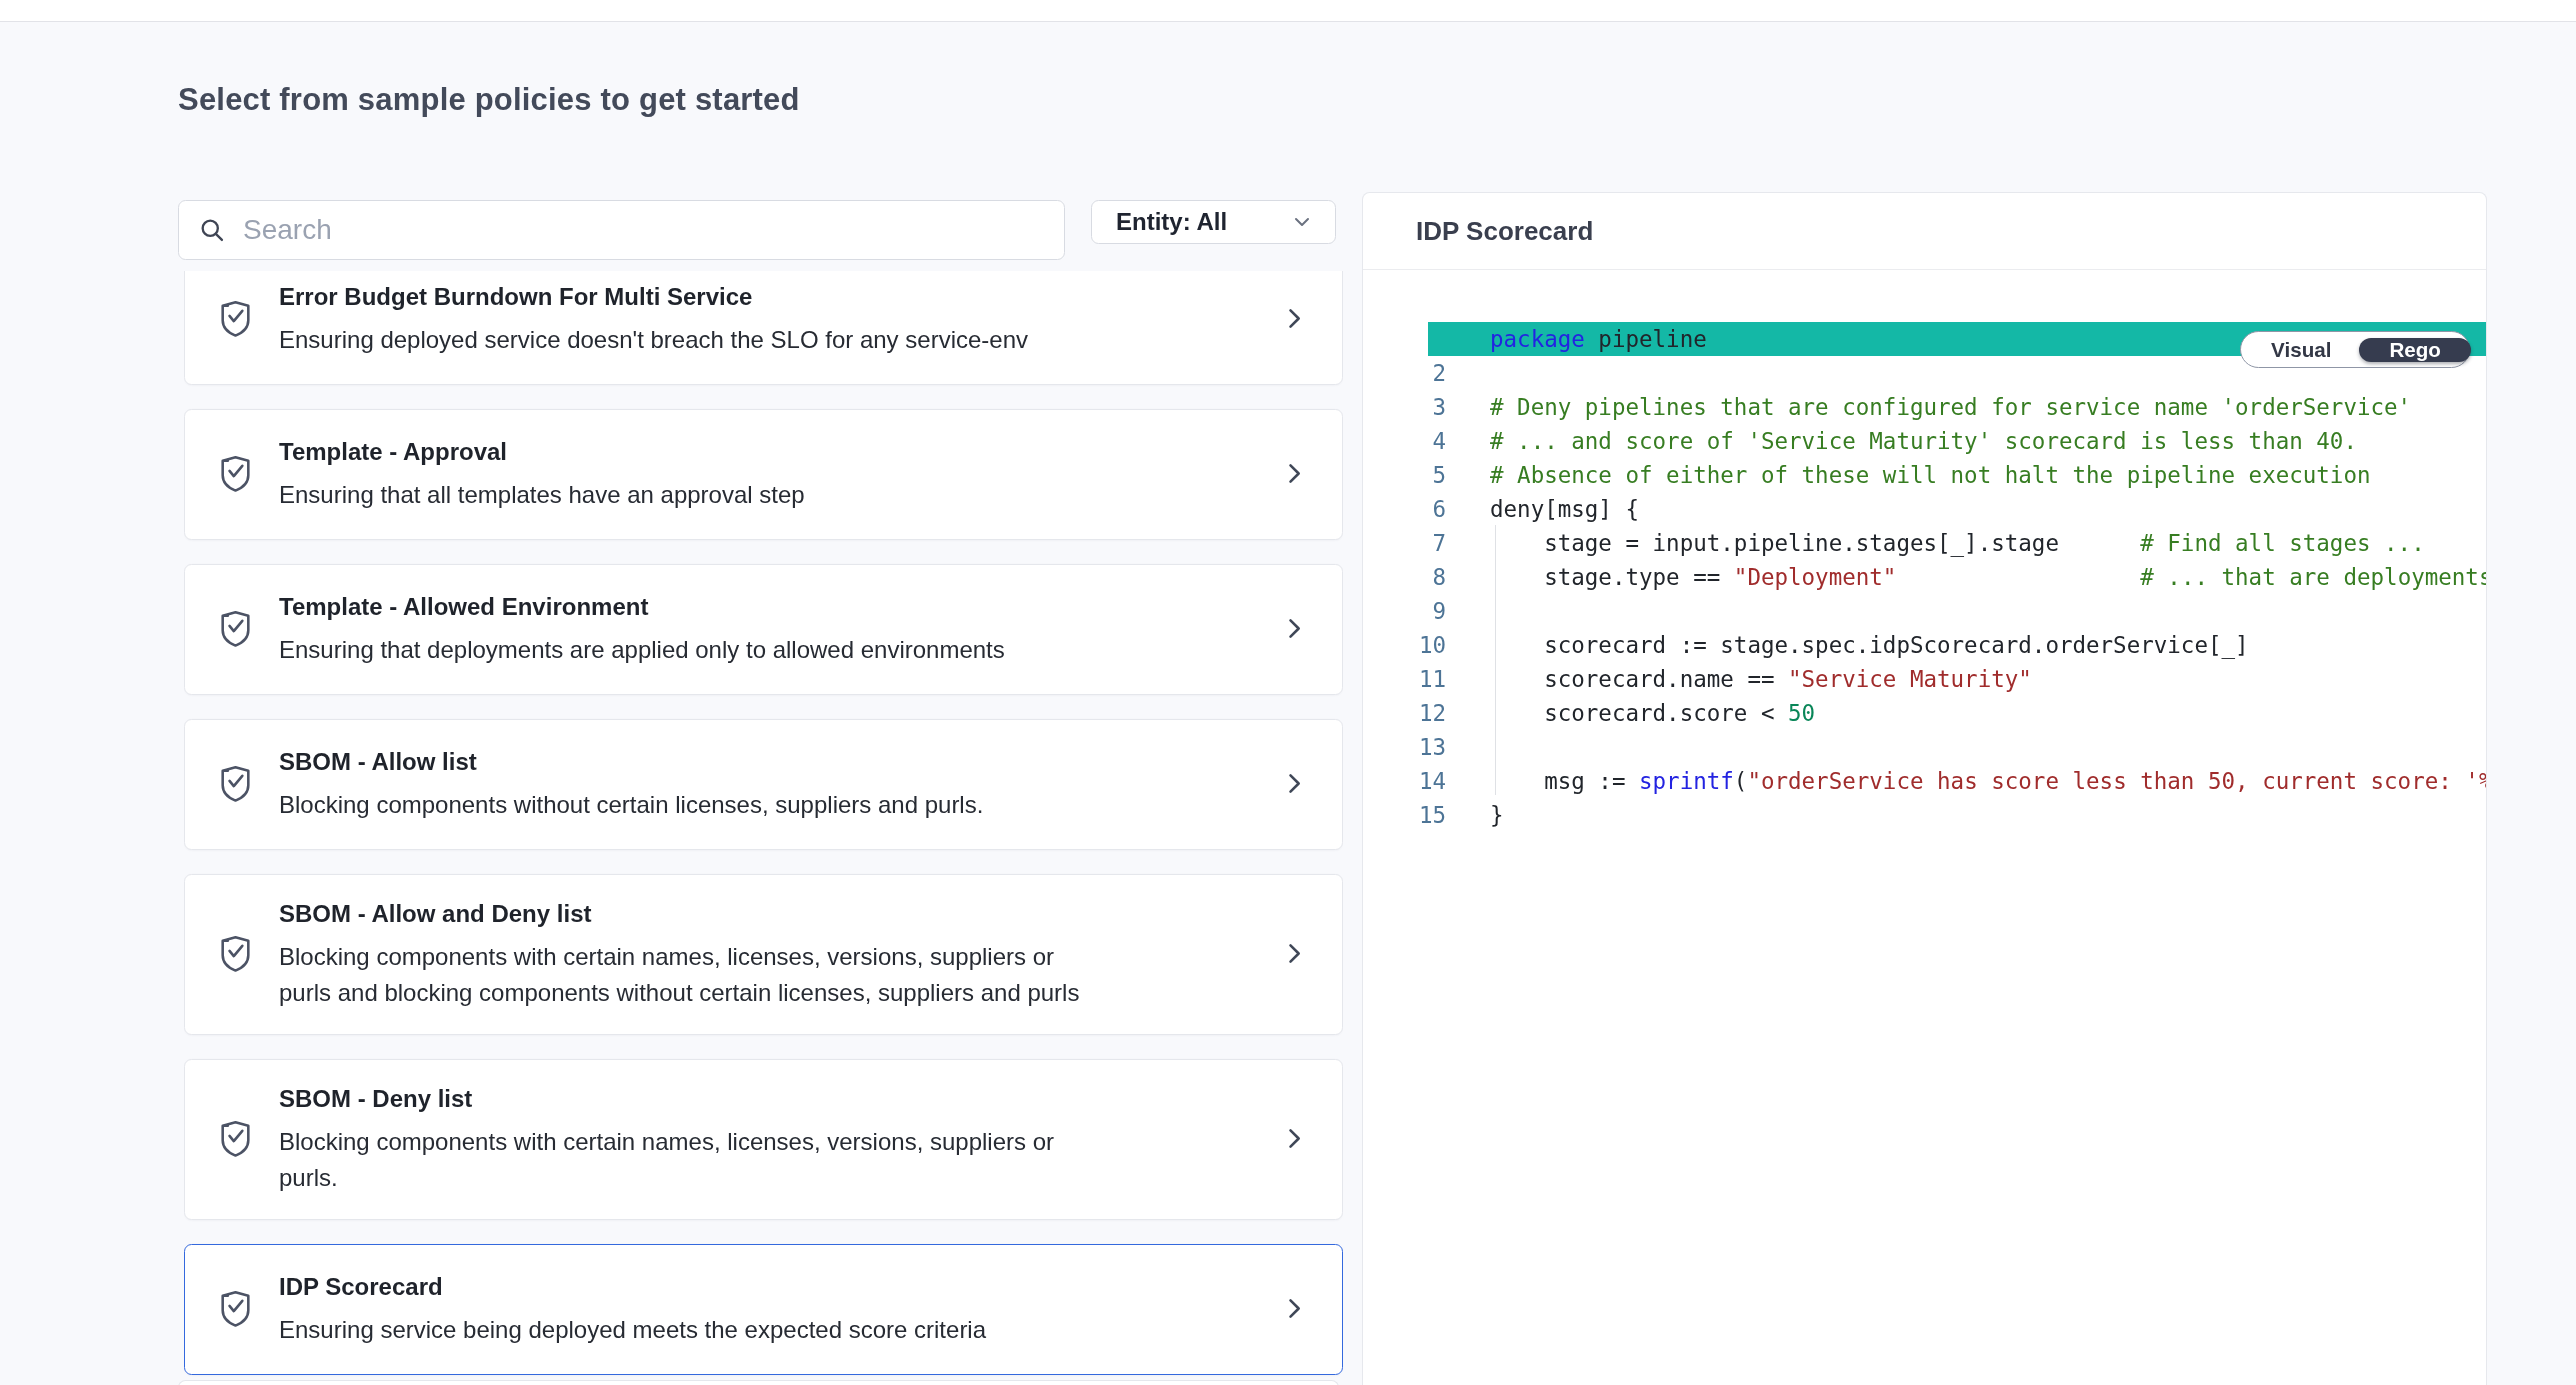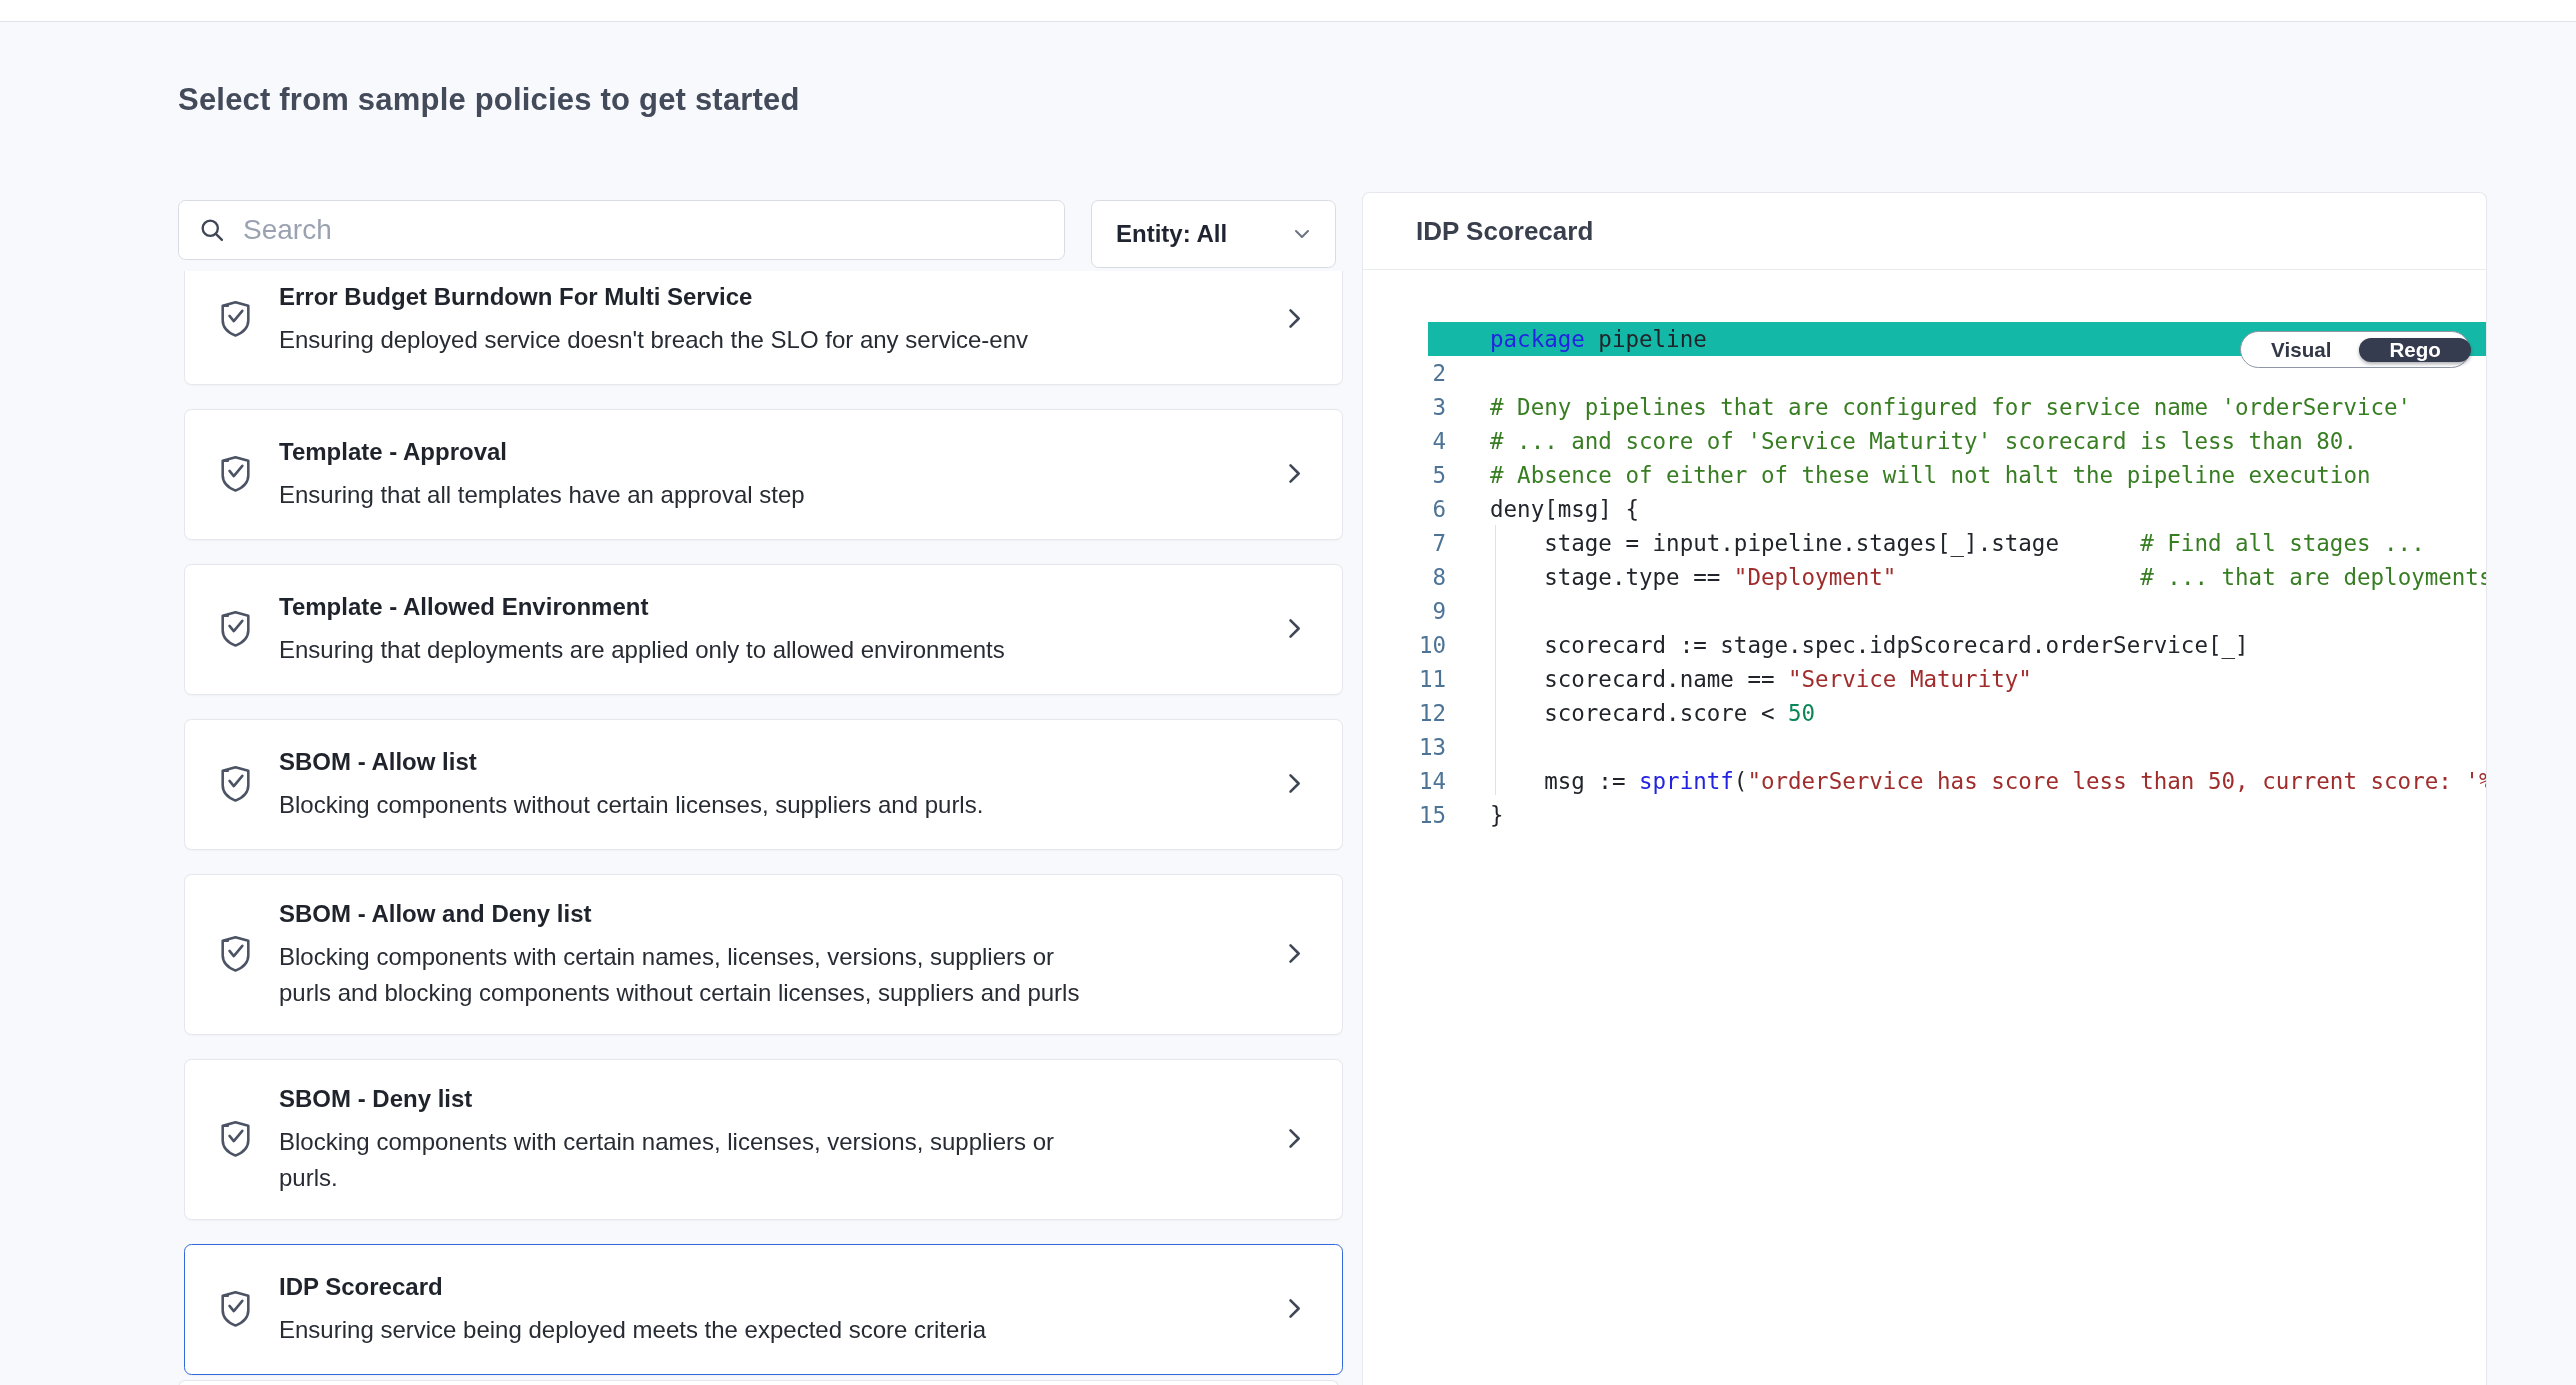--- a/index.html
+++ b/index.html
@@ -23,21 +23,21 @@
     width:887px;height:60px;background:#fff;border:0.9px solid #d8dbe2;border-radius:7.5px;
     display:flex;align-items:center;box-sizing:border-box;padding:0 19px;
   }
   .search-box svg{flex:0 0 auto;margin-right:15px;}
   .search-box input{
     border:none;outline:none;flex:1;font-size:28px;color:#1f242e;background:transparent;
     font-family:"Liberation Sans",sans-serif;
   }
   .search-box input::placeholder{color:#9aa2b1;}
   .entity-dd{
-    width:245px;height:68px;background:#fff;border:0.9px solid #d8dbe2;border-radius:7.5px;
+    width:245px;height:44px;background:#fff;border:0.9px solid #d8dbe2;border-radius:7.5px;
     display:flex;align-items:center;justify-content:space-between;box-sizing:border-box;
     padding:0 20.6px 0 24px;cursor:pointer;
   }
   .entity-dd .lbl{font-size:24px;font-weight:600;color:#1f2430;}
   
   .list-viewport{
     position:absolute;left:184px;top:271px;width:1159px;height:1108px;overflow:hidden;
   }
   .list-inner{
     display:flex;flex-direction:column;gap:24px;transform:translateY(-17px);
@@ -226,21 +226,21 @@
   </div>
   <div class="code-area">
     <div class="mode-toggle">
       <div class="seg visual">Visual</div>
       <div class="seg rego">Rego</div>
     </div>
     <div id="code-lines">
         <div class="line hl"><span class="ln">1</span><span class="lc"><span class="t-k">package</span><span class="t-d"> pipeline</span></span></div>
         <div class="line"><span class="ln">2</span><span class="lc"></span></div>
         <div class="line"><span class="ln">3</span><span class="lc"><span class="t-c"># Deny pipelines that are configured for service name 'orderService'</span></span></div>
-        <div class="line"><span class="ln">4</span><span class="lc"><span class="t-c"># ... and score of 'Service Maturity' scorecard is less than 80.</span></span></div>
+        <div class="line"><span class="ln">4</span><span class="lc"><span class="t-c"># ... and score of 'Service Maturity' scorecard is less than 40.</span></span></div>
         <div class="line"><span class="ln">5</span><span class="lc"><span class="t-c"># Absence of either of these will not halt the pipeline execution</span></span></div>
         <div class="line"><span class="ln">6</span><span class="lc"><span class="t-d">deny[msg] {</span></span></div>
         <div class="line"><span class="ln">7</span><span class="lc"><span class="t-d">    stage = input.pipeline.stages[_].stage      </span><span class="t-c"># Find all stages ...</span></span></div>
         <div class="line"><span class="ln">8</span><span class="lc"><span class="t-d">    stage.type == </span><span class="t-s">"Deployment"</span><span class="t-d">                  </span><span class="t-c"># ... that are deployments</span></span></div>
         <div class="line"><span class="ln">9</span><span class="lc"></span></div>
         <div class="line"><span class="ln">10</span><span class="lc"><span class="t-d">    scorecard := stage.spec.idpScorecard.orderService[_]</span></span></div>
         <div class="line"><span class="ln">11</span><span class="lc"><span class="t-d">    scorecard.name == </span><span class="t-s">"Service Maturity"</span></span></div>
         <div class="line"><span class="ln">12</span><span class="lc"><span class="t-d">    scorecard.score &lt; </span><span class="t-n">50</span></span></div>
         <div class="line"><span class="ln">13</span><span class="lc"></span></div>
         <div class="line"><span class="ln">14</span><span class="lc"><span class="t-d">    msg := </span><span class="t-k">sprintf</span><span class="t-d">(</span><span class="t-s">"orderService has score less than 50, current score: '%v</span></span></div>

